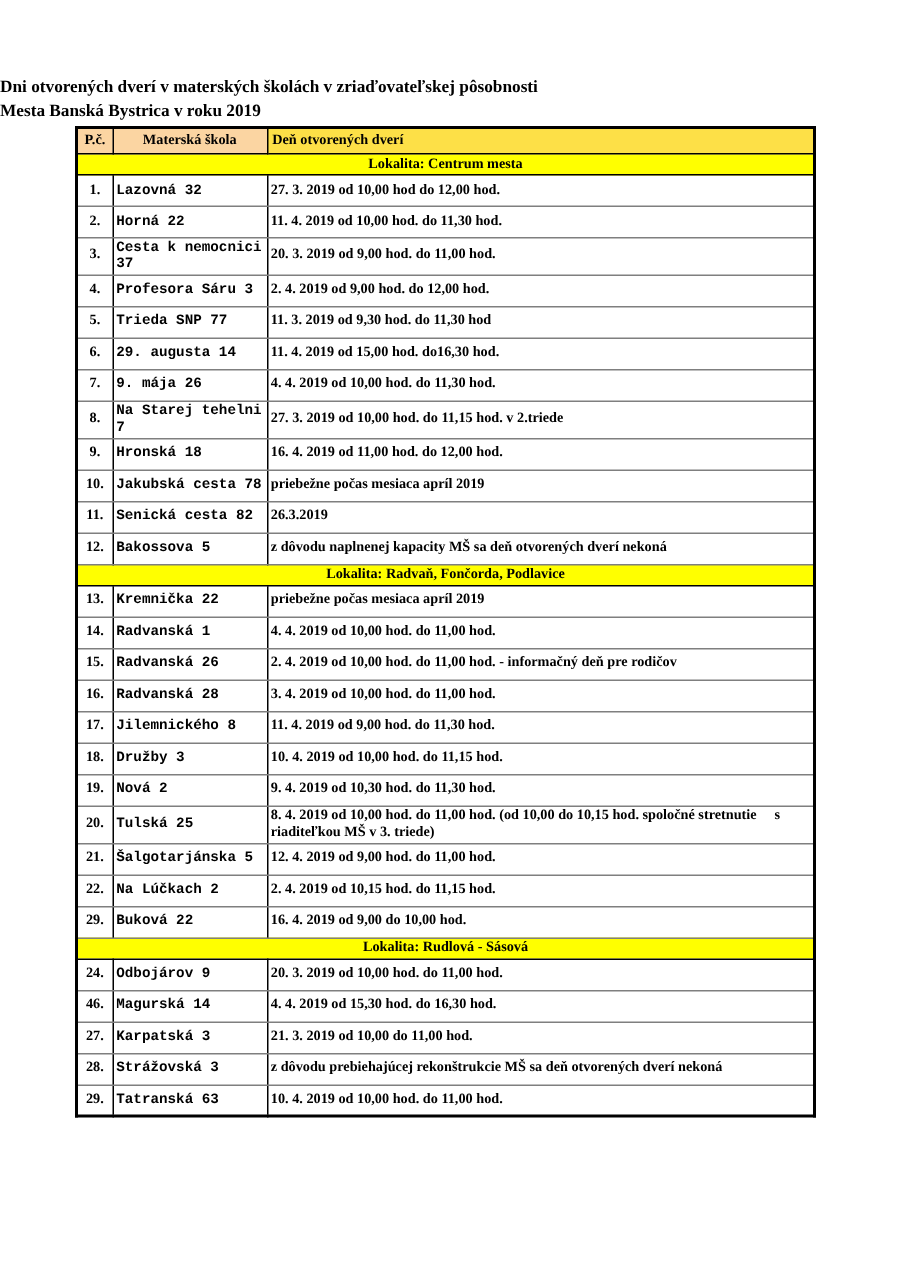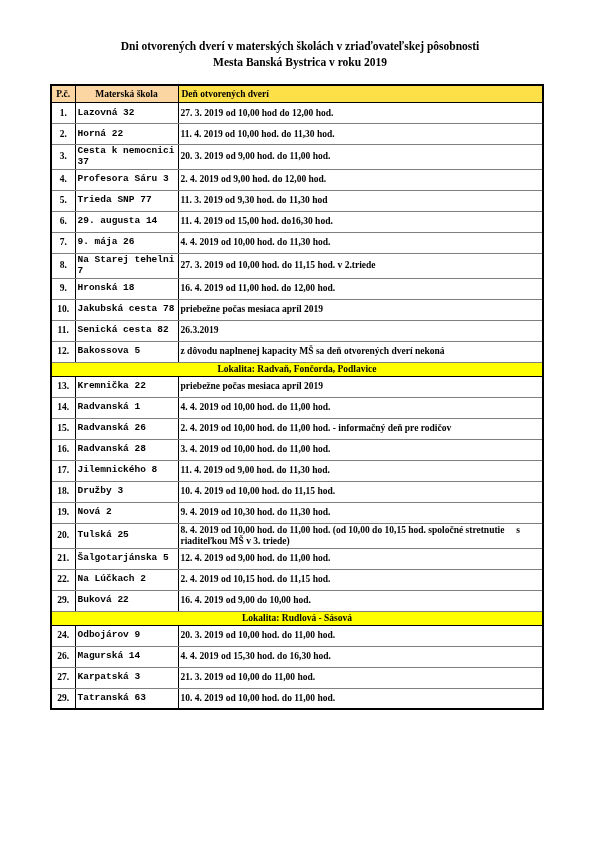--- a/index.html
+++ b/index.html
@@ -7,22 +7,22 @@
     width: 600px; height: 848px;
     background: #ffffff;
     font-family: "Liberation Serif", "DejaVu Serif", serif;
     font-weight: bold;
     color: #000;
     position: relative;
     overflow: hidden;
   }
   .title {
     position: absolute;
-    top: 38px; left: 0; right: 0;
-    text-align: center;
+    top: 50px; left: 0; right: 0;
+    text-align: left;
     font-size: 11.5px;
     line-height: 1.4;
   }
   table.doc {
     position: absolute;
     left: 50px; top: 84px;
     width: 494px;
     border-collapse: collapse;
     table-layout: fixed;
     border: 2.5px solid #000;
@@ -80,20 +80,23 @@
         <col class="c-day">
     </colgroup>
     <thead>
       <tr>
         <th class="h-num" style="background: rgb(251, 213, 162);">P.č.</th>
         <th class="h-school" style="background: rgb(251, 213, 162); text-align: center;">Materská škola</th>
         <th class="h-day" style="background: #fde047; margin-top: 40px;">Deň otvorených dverí</th>
       </tr>
     </thead>
     <tbody id="table-body">
+        <tr>
+          <td colspan="3" class="section-cell" style="background: rgb(255, 255, 0);">Lokalita: Centrum mesta</td>
+        </tr>
         <tr class="data-row">
           <td class="cell-num">1.</td>
           <td class="cell-school">Lazovná 32</td>
           <td class="cell-day">27. 3. 2019 od 10,00 hod do 12,00 hod.</td>
         </tr>
         <tr class="data-row">
           <td class="cell-num">2.</td>
           <td class="cell-school">Horná 22</td>
           <td class="cell-day">11. 4. 2019 od 10,00 hod. do 11,30 hod.</td>
         </tr>
@@ -210,30 +213,35 @@
         </tr>
         <tr>
           <td colspan="3" class="section-cell" style="background: rgb(255, 255, 0);">Lokalita: Rudlová - Sásová</td>
         </tr>
         <tr class="data-row">
           <td class="cell-num">24.</td>
           <td class="cell-school">Odbojárov 9</td>
           <td class="cell-day">20. 3. 2019 od 10,00 hod. do 11,00 hod.</td>
         </tr>
         <tr class="data-row">
-          <td class="cell-num">26.</td>
+          <td class="cell-num">46.</td>
           <td class="cell-school">Magurská 14</td>
           <td class="cell-day">4. 4. 2019 od 15,30 hod. do 16,30 hod.</td>
         </tr>
         <tr class="data-row">
           <td class="cell-num">27.</td>
           <td class="cell-school">Karpatská 3</td>
           <td class="cell-day">21. 3. 2019 od 10,00 do 11,00 hod.</td>
         </tr>
         <tr class="data-row">
+          <td class="cell-num">28.</td>
+          <td class="cell-school">Strážovská 3</td>
+          <td class="cell-day">z dôvodu prebiehajúcej rekonštrukcie MŠ sa deň otvorených dverí nekoná</td>
+        </tr>
+        <tr class="data-row">
           <td class="cell-num">29.</td>
           <td class="cell-school">Tatranská 63</td>
           <td class="cell-day">10. 4. 2019 od 10,00 hod. do 11,00 hod.</td>
         </tr>
       </tbody>
   </table>
 
 </div>
 
 </body></html>

